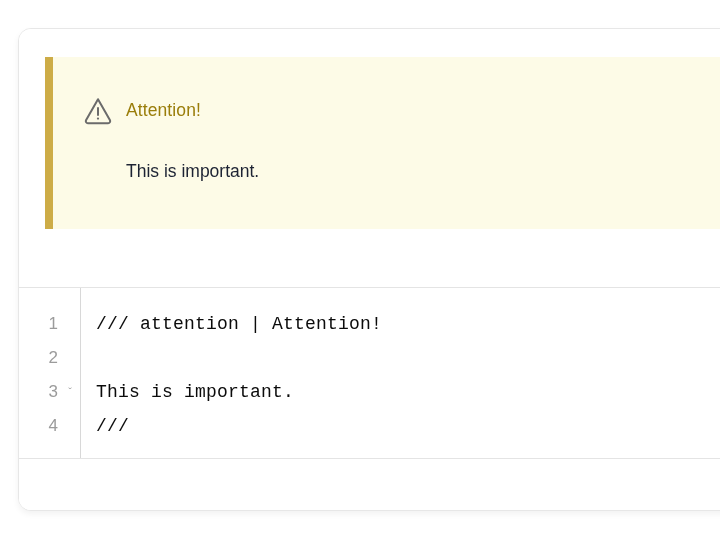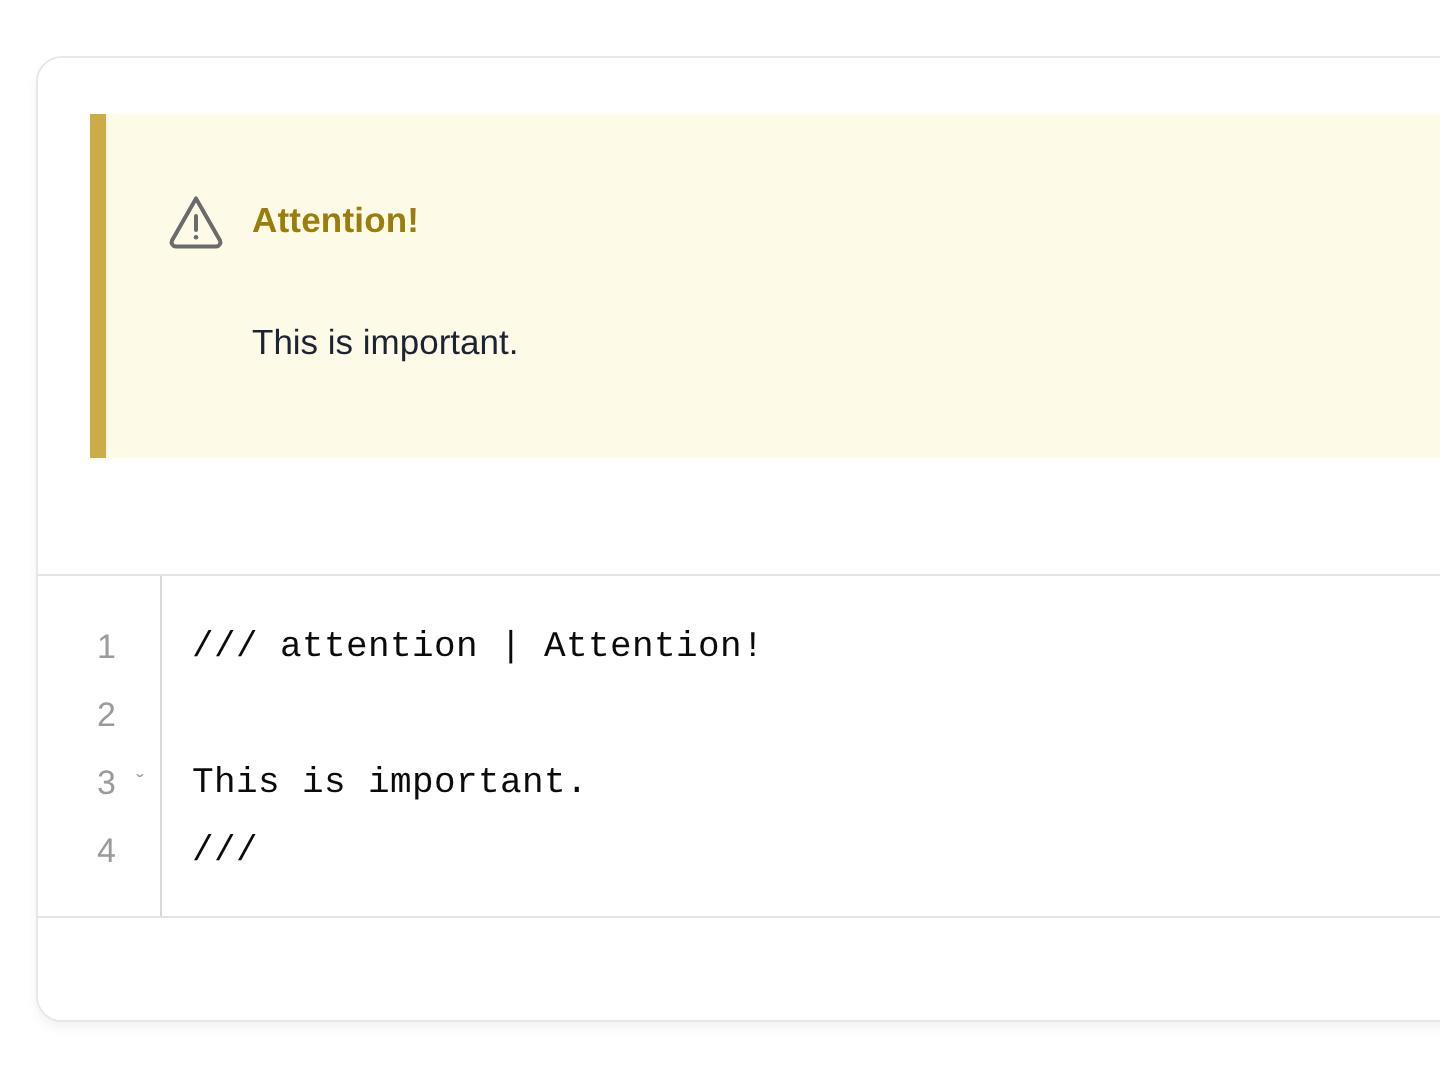--- a/index.html
+++ b/index.html
@@ -68,21 +68,21 @@
 
   .warn-icon {
     width: 30px;
     height: 30px;
     display: block;
     flex: 0 0 auto;
   }
 
   .callout-title {
     font-size: 17.5px;
-    font-weight: bold;
+    font-weight: normal;
     color: #9a7d0a;
     letter-spacing: 0.1px;
     white-space: nowrap;
   }
 
   .callout-body {
     position: absolute;
     left: 73px;
     top: 104px;
     font-size: 17.5px;

